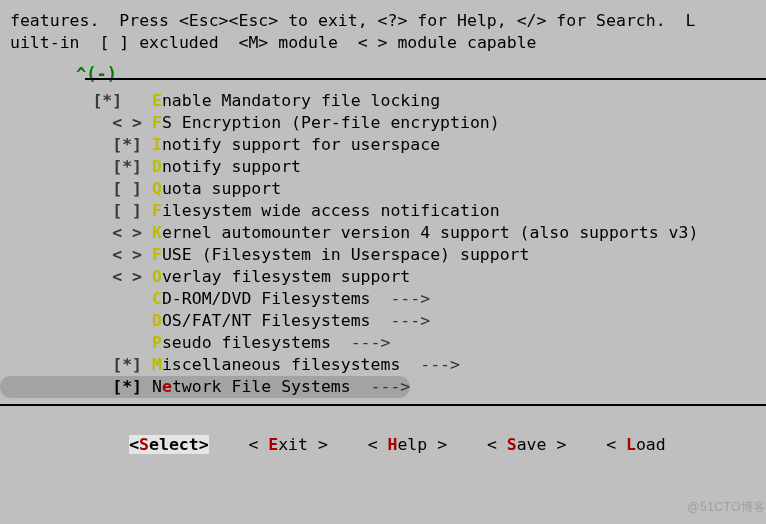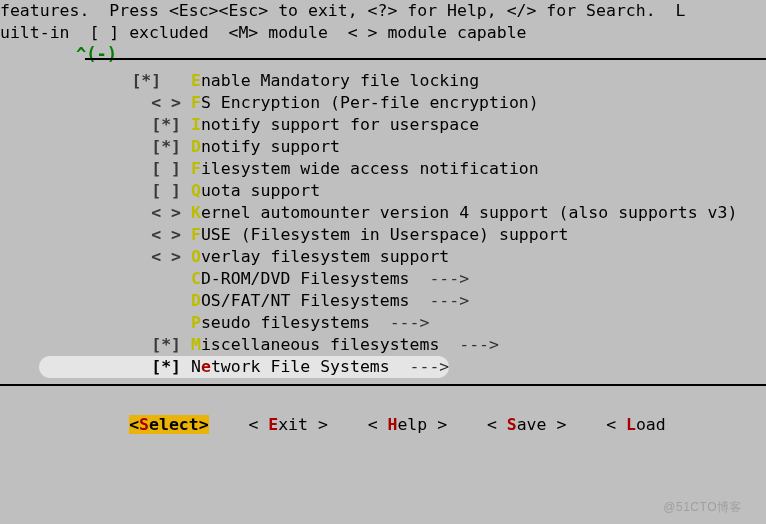--- a/index.html
+++ b/index.html
@@ -6,21 +6,21 @@
   html, body {
     width: 766px; height: 524px;
     background: #BFBFBF;
     font-family: "DejaVu Sans Mono","Liberation Mono","Courier New",monospace;
     font-size: 16.5px;
     line-height: 22px;
     color: #000;
     overflow: hidden;
   }
   .row { white-space: pre; }
-  .header-area { padding: 0; }
+  .header-area { padding: 10px; }
   .divider {
     position: relative;
     height: 22px;
     margin-top: 2px;
   }
   .divider-line {
     position: absolute;
     left: 85px; right: 0;
     top: 12px;
     border-top: 2px solid #000;
@@ -32,33 +32,33 @@
     font-weight: bold;
     font-size: 17px;
   }
   .sep-line {
     border-top: 2px solid #000;
     margin-top: 6px;
     height: 2px;
     margin-left: 0;
     margin-right: 0;
   }
-  .menu { margin-top: 2px; padding-left: 39px; }
+  .menu { margin-top: 2px; }
   .mnu { white-space: pre; position: relative; height: 22px; }
   .pfx { display:inline-block; width: 152px; text-align: right; color:#3A3A3A; font-weight:bold;}
   .hot { color: #BDBD00; font-weight: bold; }
   .hot2 { color: #A90000; font-weight: bold; }
   .arrow { color:#333; }
-  .hl { background: #e5e5e5; border-radius: 11px; }
+  .hl { background: #a3a3a3; border-radius: 11px; }
   .hl .pfx { color:#000; }
   .btnbar { margin-top: 28px; white-space: pre; }
-  .btn-sel { background: #eab308; font-weight: bold; }
+  .btn-sel { background: #e5e5e5; font-weight: bold; }
   .watermark {
     position: absolute;
-    right: 24px; bottom: 6px;
+    right: 0; bottom: 6px;
     font-size: 12px;
     color: rgba(100,100,100,0.35);
     font-family: Arial, sans-serif;
     letter-spacing: 0.5px;
   }
   .lbl { font-weight: normal; color:#000; }
   .txt { color:#000; }
 </style>
 </head>
 <body>
@@ -71,22 +71,22 @@
 <div class="divider">
   <span class="divider-arrow">^(-)</span>
   <div class="divider-line"></div>
 </div>
 
 <div class="menu" id="menu">
     <div class="mnu"><span class="pfx">[*]   </span><span class="hot">E</span><span class="lbl">nable Mandatory file locking</span></div>
     <div class="mnu"><span class="pfx">&lt; &gt; </span><span class="hot">F</span><span class="lbl">S Encryption (Per-file encryption)</span></div>
     <div class="mnu"><span class="pfx">[*] </span><span class="hot">I</span><span class="lbl">notify support for userspace</span></div>
     <div class="mnu"><span class="pfx">[*] </span><span class="hot">D</span><span class="lbl">notify support</span></div>
+    <div class="mnu"><span class="pfx">[ ] </span><span class="hot">Q</span><span class="lbl">uota support</span></div>
     <div class="mnu"><span class="pfx">[ ] </span><span class="hot">F</span><span class="lbl">ilesystem wide access notification</span></div>
-    <div class="mnu"><span class="pfx">[ ] </span><span class="hot">Q</span><span class="lbl">uota support</span></div>
     <div class="mnu"><span class="pfx">&lt; &gt; </span><span class="hot">K</span><span class="lbl">ernel automounter version 4 support (also supports v3)</span></div>
     <div class="mnu"><span class="pfx">&lt; &gt; </span><span class="hot">F</span><span class="lbl">USE (Filesystem in Userspace) support</span></div>
     <div class="mnu"><span class="pfx">&lt; &gt; </span><span class="hot">O</span><span class="lbl">verlay filesystem support</span></div>
     <div class="mnu"><span class="pfx">    </span><span class="hot">C</span><span class="lbl">D-ROM/DVD Filesystems  </span><span class="arrow">---&gt;</span></div>
     <div class="mnu"><span class="pfx">    </span><span class="hot">D</span><span class="lbl">OS/FAT/NT Filesystems  </span><span class="arrow">---&gt;</span></div>
     <div class="mnu"><span class="pfx">    </span><span class="hot">P</span><span class="lbl">seudo filesystems  </span><span class="arrow">---&gt;</span></div>
     <div class="mnu"><span class="pfx">[*] </span><span class="hot">M</span><span class="lbl">iscellaneous filesystems  </span><span class="arrow">---&gt;</span></div>
     <div style="height: 22px;"><div class="mnu hl" style="display: inline-block;"><span class="pfx">[*] </span><span class="txt">N</span><span class="hot2">e</span><span class="lbl">twork File Systems  </span><span class="arrow">---&gt;</span></div></div>
   </div>
 

